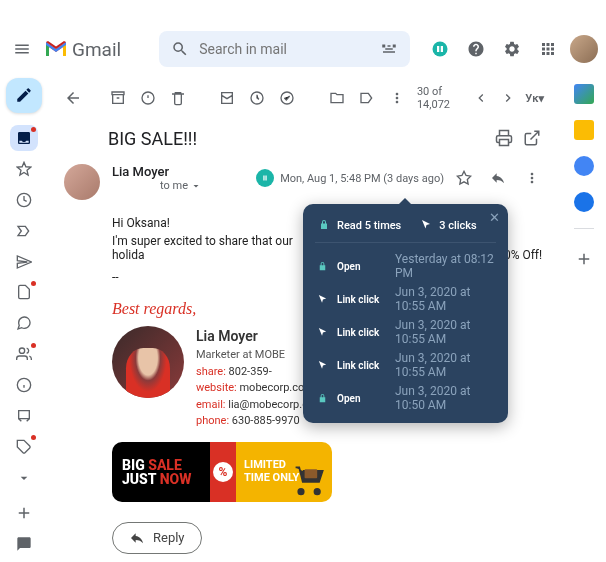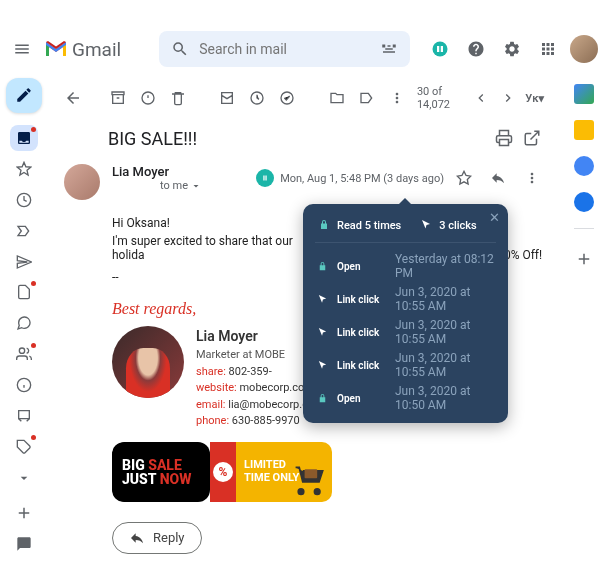--- a/index.html
+++ b/index.html
@@ -40,21 +40,21 @@
 .sig-card { display: flex; gap: 12px; align-items: flex-start; }
 .sig-photo { width: 72px; height: 72px; border-radius: 50%; background: linear-gradient(135deg, #3a2a2a, #8b3a3a); flex-shrink: 0; position: relative; overflow: hidden; }
 .sig-photo::after { content: ''; position: absolute; bottom: 0; left: 20%; width: 60%; height: 70%; background: radial-gradient(ellipse at 50% 20%, #e8c4a8 30%, #8b3a3a 40%, #d93025 60%); border-radius: 40% 40% 0 0; }
 .sig-details { font-size: 11px; line-height: 1.5; }
 .sig-name { font-size: 14px; font-weight: 600; color: #333; }
 .sig-title { color: #555; font-size: 11px; }
 .sig-field { color: #d93025; }
 .sig-social { display: flex; flex-direction: column; gap: 4px; padding-left: 8px; border-left: 1px solid #d93025; margin-left: 4px; }
 .social-icon { width: 18px; height: 18px; border-radius: 50%; background: #d93025; display: flex; align-items: center; justify-content: center; color: #fff; font-size: 10px; font-weight: bold; }
 .promo-banner { margin-top: 12px; width: 220px; height: 60px; border-radius: 10px; display: flex; overflow: hidden; position: relative; }
-.promo-left { background: #000; flex: 1; display: flex; flex-direction: column; justify-content: center; padding-left: 10px; border-radius: 12px; }
+.promo-left { background: #000; flex: 1; display: flex; flex-direction: column; justify-content: center; padding-left: 10px; }
 .promo-big { color: #fff; font-weight: 800; font-size: 14px; line-height: 1; }
 .promo-big .red { color: #d93025; }
 .promo-mid { width: 26px; background: #d93025; display: flex; align-items: center; justify-content: center; position: relative; }
 .promo-pct { width: 20px; height: 20px; border-radius: 50%; background: #fff; color: #d93025; display: flex; align-items: center; justify-content: center; font-size: 12px; font-weight: bold; }
 .promo-right { background: #f4b400; flex: 1; display: flex; align-items: center; padding-left: 8px; position: relative; }
 .promo-limited { color: #fff; font-weight: 700; font-size: 11px; line-height: 1.1; }
 .promo-cart { position: absolute; right: 4px; bottom: 4px; width: 36px; height: 36px; }
 .actions { display: flex; gap: 10px; padding: 20px 0 0 0; }
 .action-btn { border: 1px solid #747775; border-radius: 18px; padding: 7px 16px; background: #fff; cursor: pointer; display: flex; align-items: center; gap: 8px; font-size: 13px; color: #444; }
 .right-rail { width: 44px; display: flex; flex-direction: column; align-items: center; padding-top: 12px; gap: 16px; }

